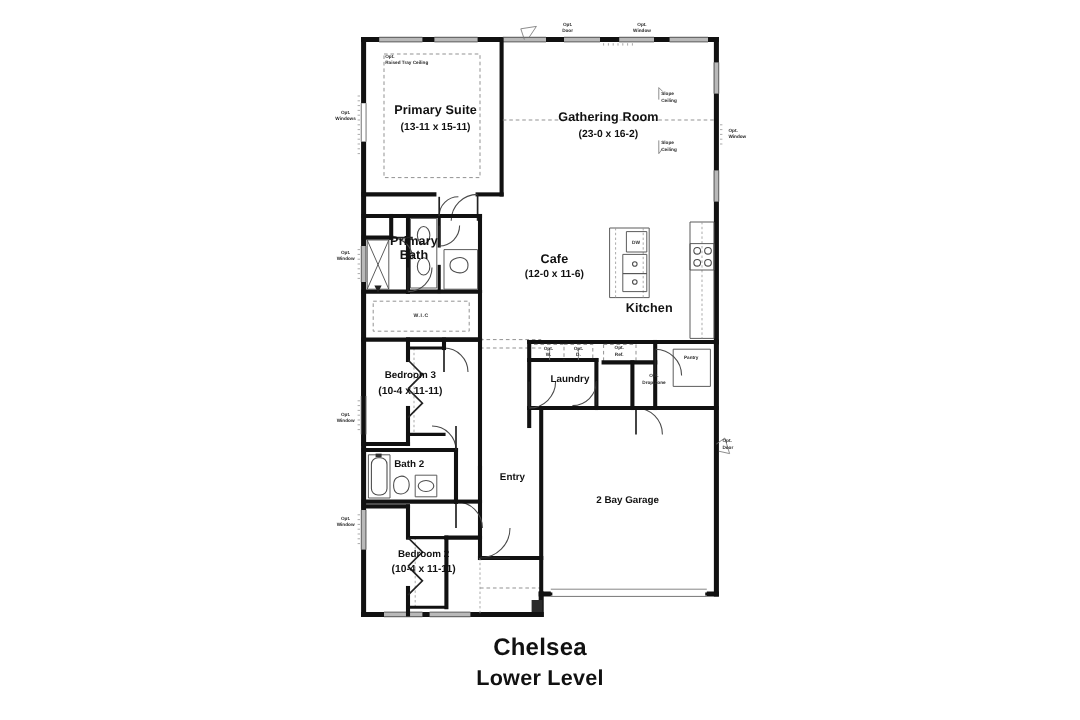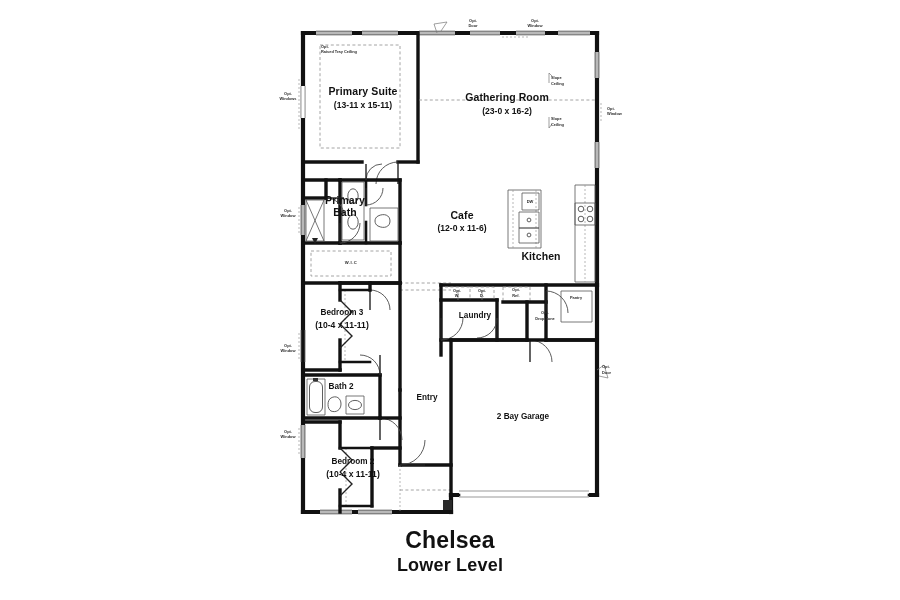--- a/index.html
+++ b/index.html
@@ -51,21 +51,21 @@
   .tiny-dw    { font-size: 4.0px; font-weight: 700; text-anchor: middle; fill: #2b2b2b; }
 
   #title-block {
     position: absolute;
     left: 0;
     top: 528px;
     width: 900px;
     text-align: center;
   }
   #title-block .plan-title {
-    font-size: 23px;
+    font-size: 20px;
     font-weight: 700;
     letter-spacing: 0.2px;
     line-height: 25px;
     color: #111111;
   }
   #title-block .plan-sub {
     font-size: 18px;
     font-weight: 700;
     letter-spacing: 0.2px;
     line-height: 25px;

